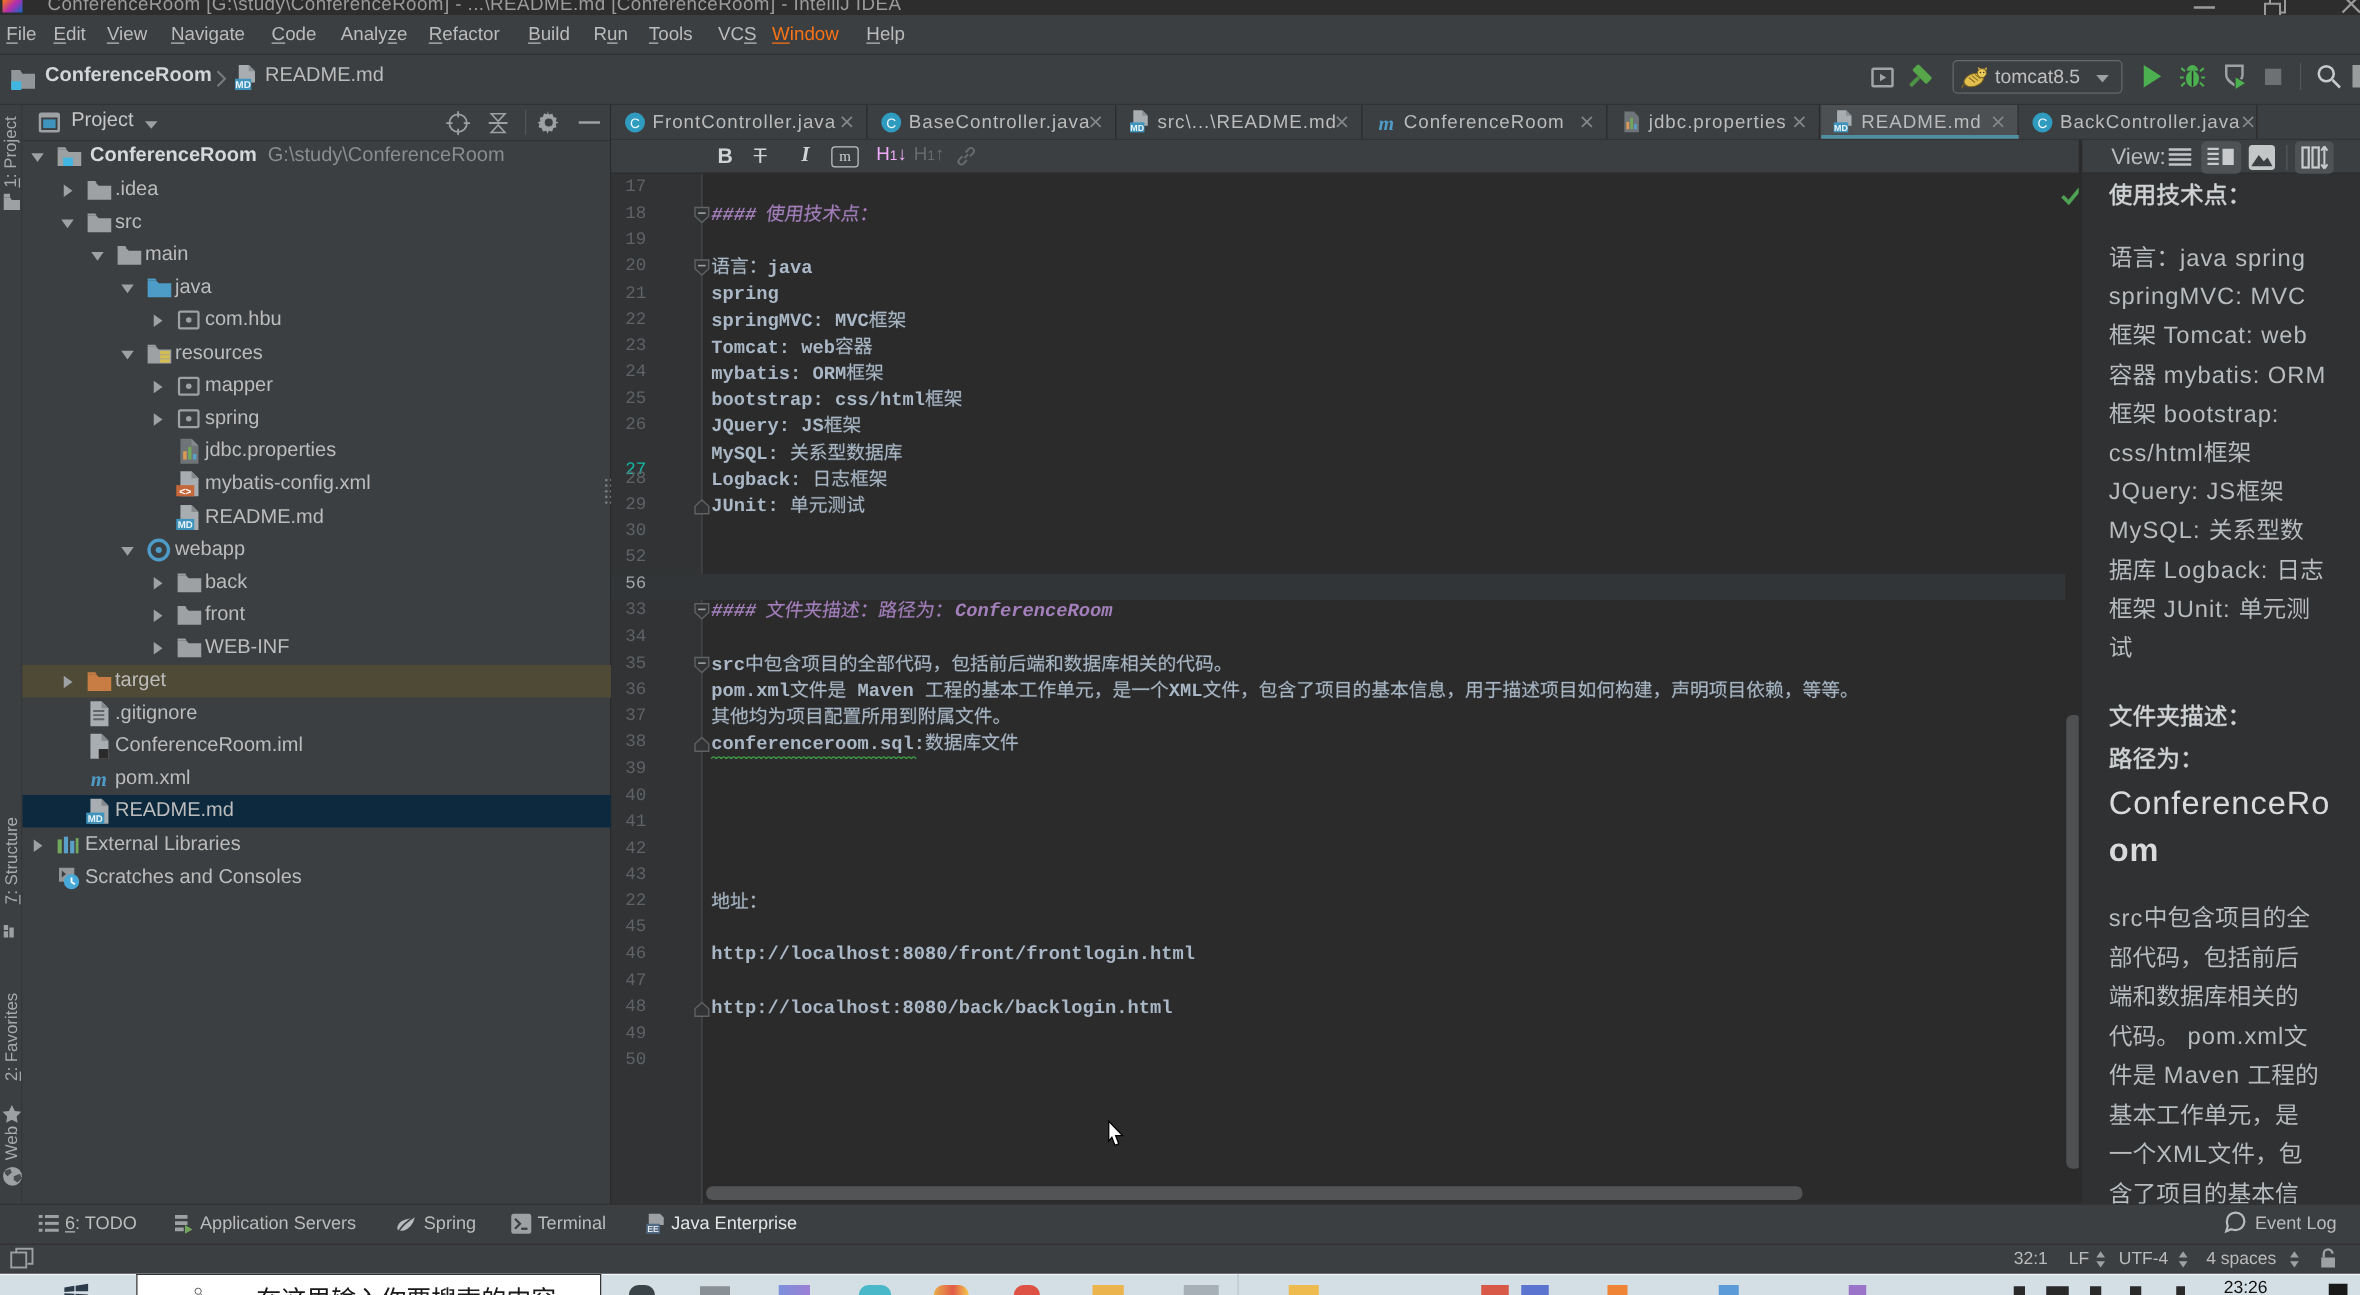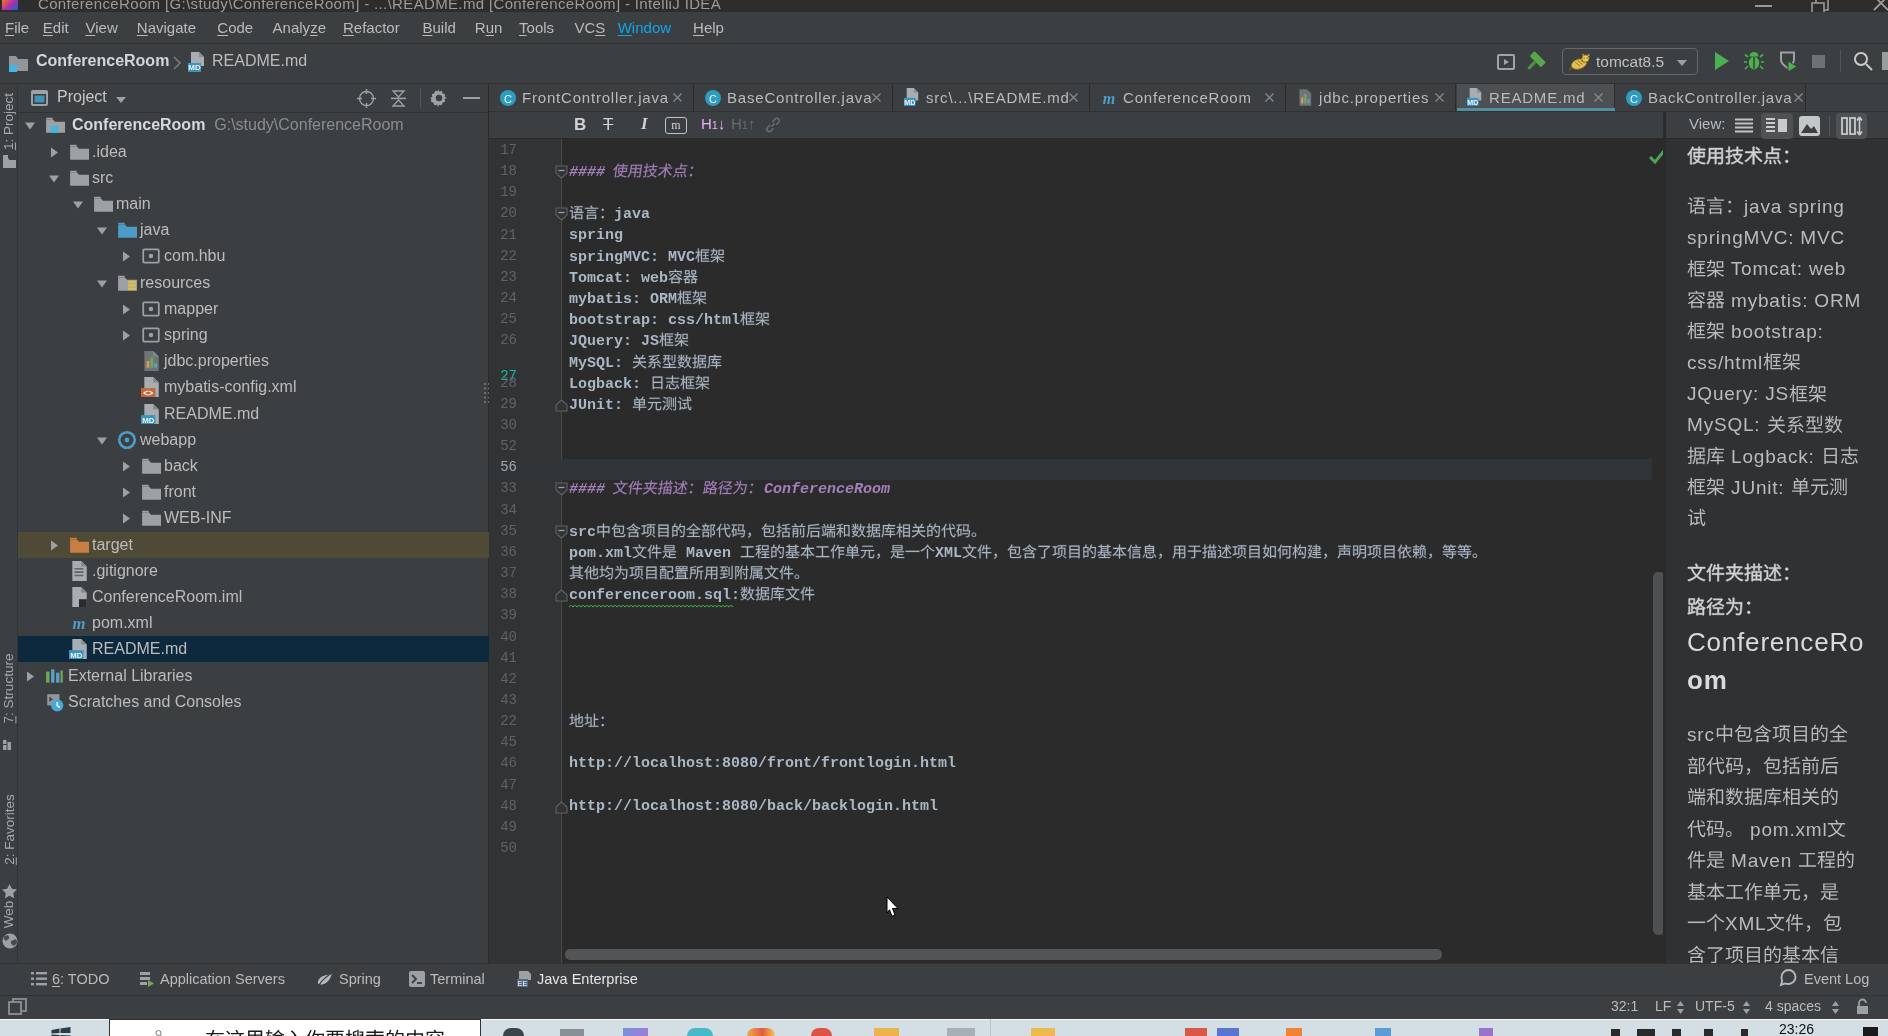--- a/index.html
+++ b/index.html
@@ -127,21 +127,21 @@
 <div class="a" style="left:42.8px;top:12px;height:32px;line-height:31px;font-size:15px;color:#bbb"><u>E</u>dit</div>
 <div class="a" style="left:85.5px;top:12px;height:32px;line-height:31px;font-size:15px;color:#bbb"><u>V</u>iew</div>
 <div class="a" style="left:136.8px;top:12px;height:32px;line-height:31px;font-size:15px;color:#bbb"><u>N</u>avigate</div>
 <div class="a" style="left:217.3px;top:12px;height:32px;line-height:31px;font-size:15px;color:#bbb"><u>C</u>ode</div>
 <div class="a" style="left:272.6px;top:12px;height:32px;line-height:31px;font-size:15px;color:#bbb">Analy<u>z</u>e</div>
 <div class="a" style="left:343px;top:12px;height:32px;line-height:31px;font-size:15px;color:#bbb"><u>R</u>efactor</div>
 <div class="a" style="left:422.5px;top:12px;height:32px;line-height:31px;font-size:15px;color:#bbb"><u>B</u>uild</div>
 <div class="a" style="left:474.8px;top:12px;height:32px;line-height:31px;font-size:15px;color:#bbb">R<u>u</u>n</div>
 <div class="a" style="left:519.1px;top:12px;height:32px;line-height:31px;font-size:15px;color:#bbb"><u>T</u>ools</div>
 <div class="a" style="left:574.4px;top:12px;height:16px;line-height:31px;font-size:15px;color:#bbb">VC<u>S</u></div>
-<div class="a" style="left:617.7px;top:12px;height:44px;line-height:31px;font-size:15px;color:#0ea5e9"><u>W</u>indow</div>
+<div class="a" style="left:617.7px;top:12px;height:44px;line-height:31px;font-size:15px;color:#f97316"><u>W</u>indow</div>
 <div class="a" style="left:693.1px;top:12px;height:32px;line-height:31px;font-size:15px;color:#bbb"><u>H</u>elp</div>
 <div class="a" style="left:0;top:44px;width:1888px;height:40px;background:#3c3f41;border-bottom:1px solid #323232"></div>
 <svg class="a" style="left:8px;top:53px" width="22" height="20" viewBox="0 0 22 20">
     <path fill="#90969a" d="M1 3h7l2 3h10v12H1z"></path>
     <rect x="1" y="12" width="8" height="7" fill="#40b6e0"></rect>
   </svg>
 <div class="a" style="left:36px;top:52px;font-size:16px;font-weight:bold;color:#d3d6d8">ConferenceRoom</div>
 <svg class="a" style="left:172px;top:56px" width="10" height="14" viewBox="0 0 10 14" fill="none" stroke="#787c7e" stroke-width="1.6">
     <path d="M2 1l6 6-6 6"></path>
   </svg>
@@ -804,21 +804,21 @@
     <circle cx="6.5" cy="6.2" r="1.1"></circle>
     <circle cx="2.5" cy="10.4" r="1.1"></circle>
     <circle cx="6.5" cy="10.4" r="1.1"></circle>
     <circle cx="2.5" cy="14.600000000000001" r="1.1"></circle>
     <circle cx="6.5" cy="14.600000000000001" r="1.1"></circle>
     <circle cx="2.5" cy="18.8" r="1.1"></circle>
     <circle cx="6.5" cy="18.8" r="1.1"></circle>
   </svg>
 <div class="a" style="left:1666px;top:139px;width:222px;height:826px;background:#2f3133"></div>
 <div class="a" style="left:1666px;top:112px;width:222px;height:27px;background:#3c3f41;border-bottom:1px solid #2a2a2a"></div>
-<div class="a" style="left:1689px;top:115px;font-size:15px;color:#b8babc">View:</div>
+<div class="a" style="left:1689px;top:115px;font-size:18px;color:#b8babc">View:</div>
 <svg class="a" style="left:1735px;top:118px" width="18" height="15" viewBox="0 0 18 15" stroke="#c0c2c3" stroke-width="2">
     <path d="M0 1.5h18M0 5.5h18M0 9.5h18M0 13.5h18"></path>
   </svg>
 <div class="a" style="left:1761px;top:113px;width:32px;height:26px;background:#4e5254;border-radius:4px"></div>
 <svg class="a" style="left:1766px;top:118px" width="21" height="16" viewBox="0 0 21 16">
     <g stroke="#c8cacb" stroke-width="1.8">
       <path d="M0 1h9M0 5h9M0 9h9M0 13h9"></path>
     </g>
     <rect x="12" y="1" width="9" height="13" fill="#c8cacb"></rect>
   </svg>
@@ -1024,21 +1024,21 @@
 <svg class="a" style="left:8px;top:998px" width="19" height="17" viewBox="0 0 19 17" fill="none" stroke="#9da1a3" stroke-width="1.5">
     <rect x="1" y="4" width="12" height="12"></rect>
     <path d="M5 4V1h13v12h-4"></path>
   </svg>
 <div class="a" style="left:1611px;top:998px;font-size:14px;color:#bbb">32:1</div>
 <div class="a" style="left:1655px;top:998px;font-size:14px;color:#bbb">LF</div>
 <svg class="a" style="left:1676px;top:1001px" width="9" height="13" viewBox="0 0 9 13" fill="#9da1a3">
     <path d="M4.5 0L8 5H1z"></path>
     <path d="M4.5 13L1 8h7z"></path>
   </svg>
-<div class="a" style="left:1695px;top:998px;font-size:14px;color:#bbb">UTF-5</div>
+<div class="a" style="left:1695px;top:998px;font-size:14px;color:#bbb">UTF-4</div>
 <svg class="a" style="left:1742px;top:1001px" width="9" height="13" viewBox="0 0 9 13" fill="#9da1a3">
     <path d="M4.5 0L8 5H1z"></path>
     <path d="M4.5 13L1 8h7z"></path>
   </svg>
 <div class="a" style="left:1765px;top:998px;font-size:14px;color:#bbb">4 spaces</div>
 <svg class="a" style="left:1831px;top:1001px" width="9" height="13" viewBox="0 0 9 13" fill="#9da1a3">
     <path d="M4.5 0L8 5H1z"></path>
     <path d="M4.5 13L1 8h7z"></path>
   </svg>
 <svg class="a" style="left:1855px;top:999px" width="14" height="16" viewBox="0 0 14 16">

